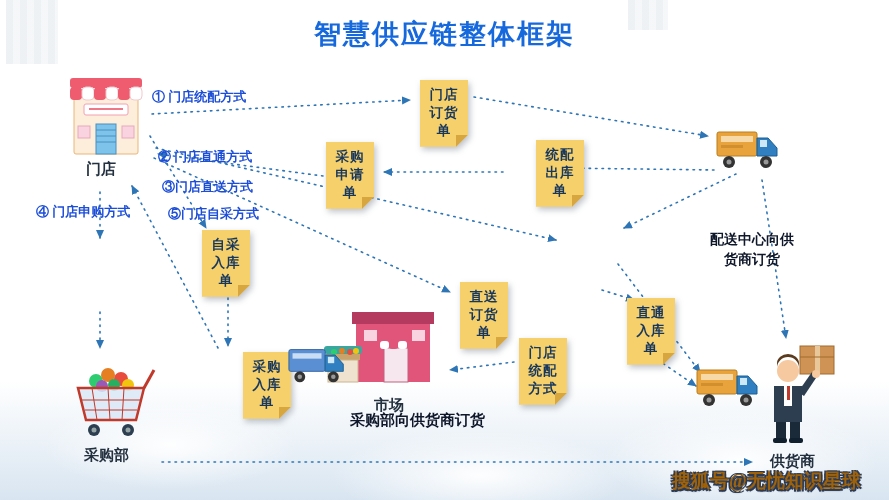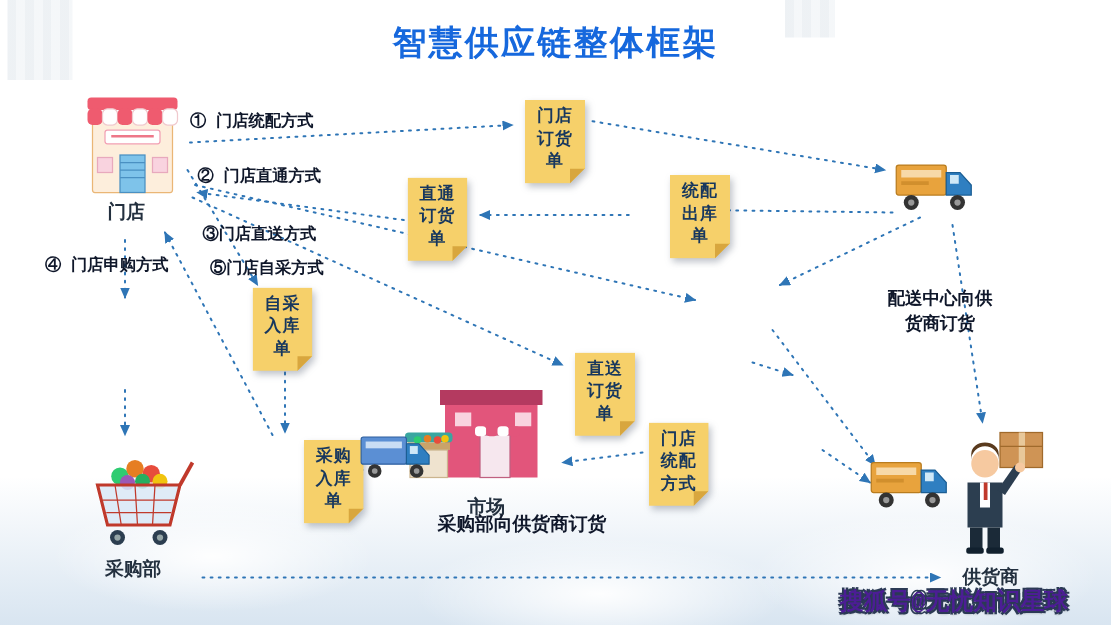--- a/index.html
+++ b/index.html
@@ -1,43 +1,43 @@
 <!DOCTYPE html>
 <html><head>
 <meta charset="utf-8">
 <style>
   html,body{margin:0;padding:0;background:#fff;}
   .canvas{
     position:relative;width:889px;height:500px;overflow:hidden;
-    font-family:Liberation Mono, monospace;
+    font-family:Liberation Serif, serif;
     background:#ffffff;
   }
   
   .sky-band{position:absolute;left:0;right:0;bottom:0;height:140px;
     background:linear-gradient(to top,#d4e2ef 0%,rgba(255,255,255,0) 85%);opacity:.9;}
   .cloud{position:absolute;border-radius:50%;
     background:radial-gradient(ellipse at center,rgba(255,255,255,.95) 0%,rgba(255,255,255,0) 70%);}
   .skyline{position:absolute;opacity:.18;background:
     repeating-linear-gradient(to right,#9fb3c4 0 7px,#c6d3de 7px 14px);}
   .title{position:absolute;left:0;right:0;top:16px;margin:0;text-align:center;
     font-size:27px;font-weight:bold;color:#1668dd;letter-spacing:2px;}
   .arrows{position:absolute;left:0;top:0;}
-  .method{position:absolute;font-size:13px;font-weight:bold;color:#0f172a;white-space:nowrap;}
+  .method{position:absolute;font-size:13px;font-weight:bold;color:#1d4ed8;white-space:nowrap;}
   .nodelabel{position:absolute;font-size:15px;font-weight:bold;color:#23303f;white-space:nowrap;}
   .annot{position:absolute;font-size:14px;font-weight:bold;color:#0f172a;text-align:center;line-height:1.45;}
   .note{position:absolute;filter:drop-shadow(2px 3px 3px rgba(70,80,100,.35));}
   .note-inner{position:relative;width:32px;min-height:50px;padding:6px 8px;
     background:linear-gradient(180deg,#f9d97e 0%,#f3c consistent);
     background:#f6d06a;
     clip-path:polygon(0 0,100% 0,100% calc(100% - 12px),calc(100% - 12px) 100%,0 100%);
     display:flex;align-items:flex-start;justify-content:center;text-align:center;
     font-size:13.5px;font-weight:bold;color:#17375e;line-height:1.35;letter-spacing:1px;}
   .fold{position:absolute;right:0;bottom:0;width:12px;height:12px;background:#d8a63e;}
   .icon{position:absolute;}
-  .watermark{position:absolute;left:672px;top:468px;font-size:19px;font-weight:bold;color:#4c1d95;
+  .watermark{position:absolute;left:672px;top:468px;font-size:19px;font-weight:bold;color:#a16207;
     text-shadow:-1.5px -1.5px 0 #2b3a55,1.5px -1.5px 0 #2b3a55,-1.5px 1.5px 0 #2b3a55,1.5px 1.5px 0 #2b3a55,0 2px 2px rgba(0,0,0,.35);}
 </style>
 </head>
 <body>
 
 <div class="canvas">
 
   <div class="skyline" style="left:6px;top:0;width:52px;height:64px;"></div>
   <div class="skyline" style="left:628px;top:0;width:40px;height:30px;"></div>
   <div class="sky-band"></div>
@@ -96,52 +96,58 @@
       <line x1="32" y1="62" x2="52" y2="62" stroke="#4a90c2"></line>
       <line x1="32" y1="68" x2="52" y2="68" stroke="#4a90c2"></line>
       <line x1="32" y1="74" x2="52" y2="74" stroke="#4a90c2"></line>
       <rect x="14" y="58" width="12" height="12" fill="#f9d3df" stroke="#e8a9bd"></rect>
       <rect x="58" y="58" width="12" height="12" fill="#f9d3df" stroke="#e8a9bd"></rect>
     </svg>
   </div>
   <div class="nodelabel" style="left:86px;top:160px;">门店</div>
 
   <div class="method" style="left:152px;top:88px;">① 门店统配方式</div>
-  <div class="method" style="left:158px;top:132px;">② 门店直通方式</div>
+  <div class="method" style="left:158px;top:148px;">② 门店直通方式</div>
   <div class="method" style="left:162px;top:178px;">③门店直送方式</div>
   <div class="method" style="left:168px;top:205px;">⑤门店自采方式</div>
   <div class="method" style="left:36px;top:203px;">④ 门店申购方式</div>
 
   <div class="note" style="left:420px;top:80px;">
     <div class="note-inner">
         <span>门店订货单</span>
         <i class="fold"></i>
       </div>
   </div>
   <div class="note" style="left:326px;top:142px;">
     <div class="note-inner">
-        <span>直通订货单</span>
+        <span>采购申请单</span>
         <i class="fold"></i>
       </div>
   </div>
   <div class="note" style="left:536px;top:140px;">
     <div class="note-inner">
         <span>统配出库单</span>
         <i class="fold"></i>
       </div>
   </div>
   <div class="note" style="left:202px;top:230px;">
     <div class="note-inner">
         <span>自采入库单</span>
         <i class="fold"></i>
       </div>
   </div>
   <div class="note" style="left:460px;top:282px;">
     <div class="note-inner">
         <span>直送订货单</span>
+        <i class="fold"></i>
+      </div>
+  </div>
+  <div class="note" style="left:627px;top:298px;">
+    <div class="note-inner">
+        <span>直通入库单</span>
         <i class="fold"></i>
       </div>
   </div>
   <div class="note" style="left:519px;top:338px;">
     <div class="note-inner">
         <span>门店统配方式</span>
         <i class="fold"></i>
       </div>
   </div>
   <div class="note" style="left:205px;top:352px;margin-left:38px;">

